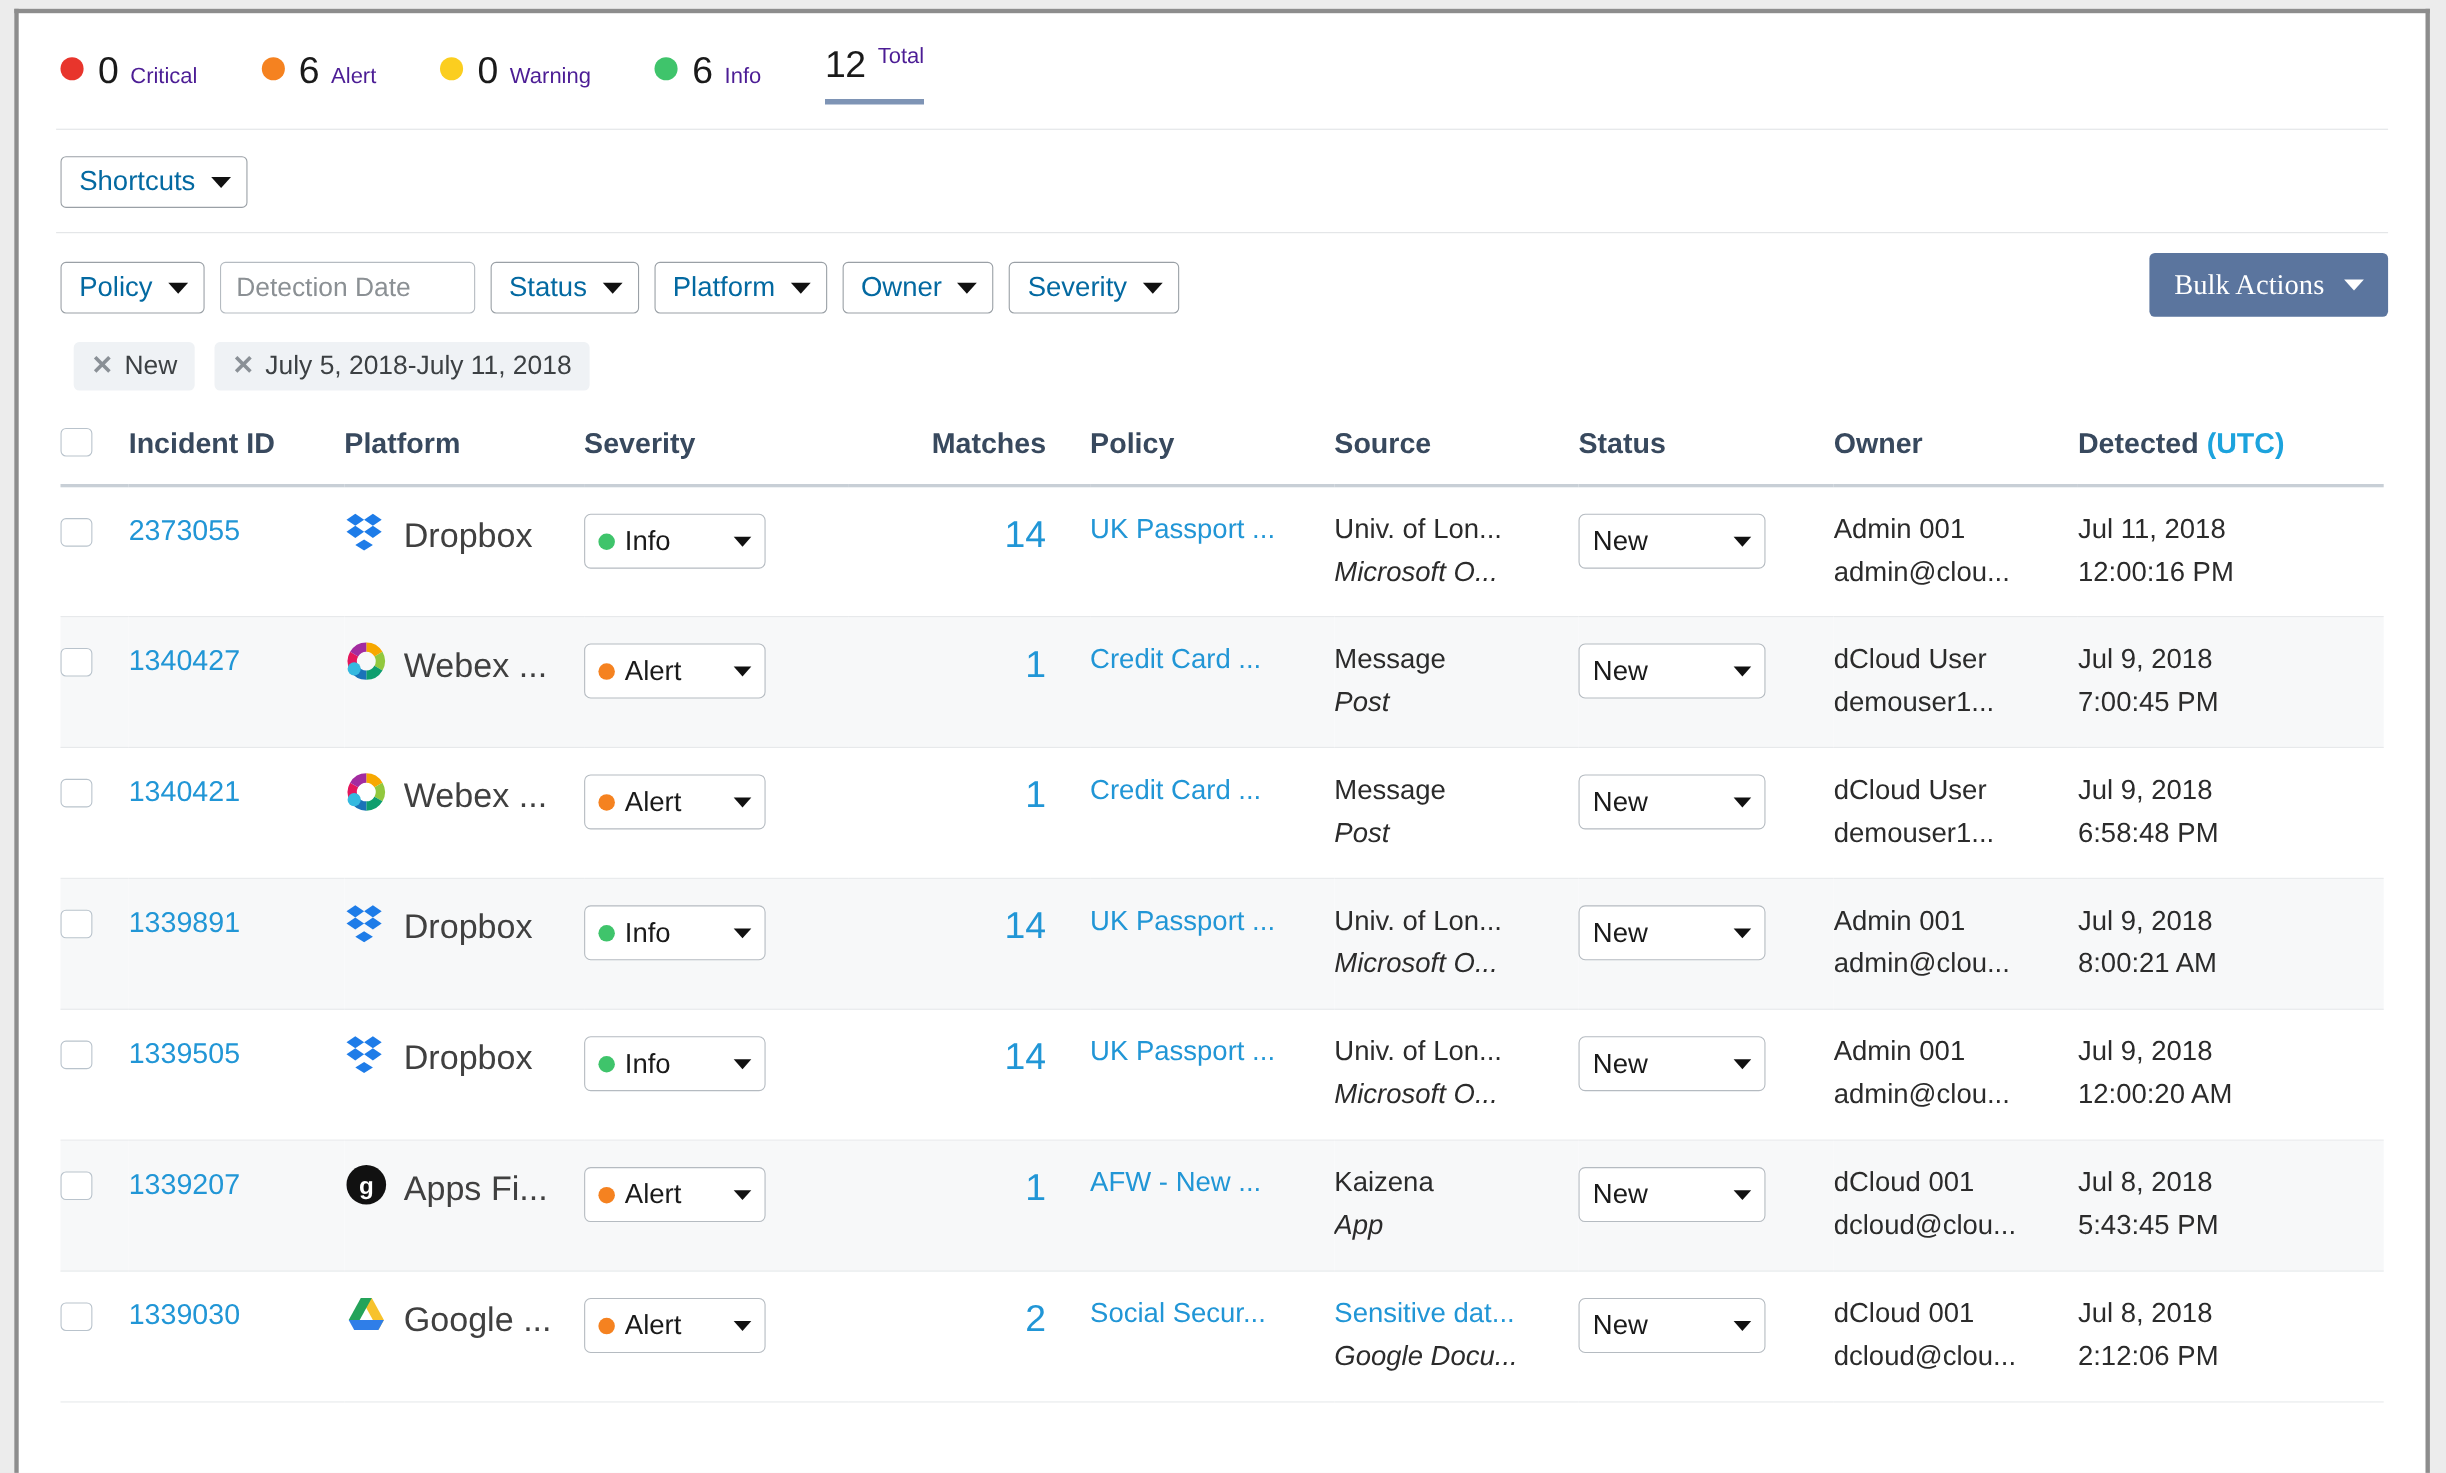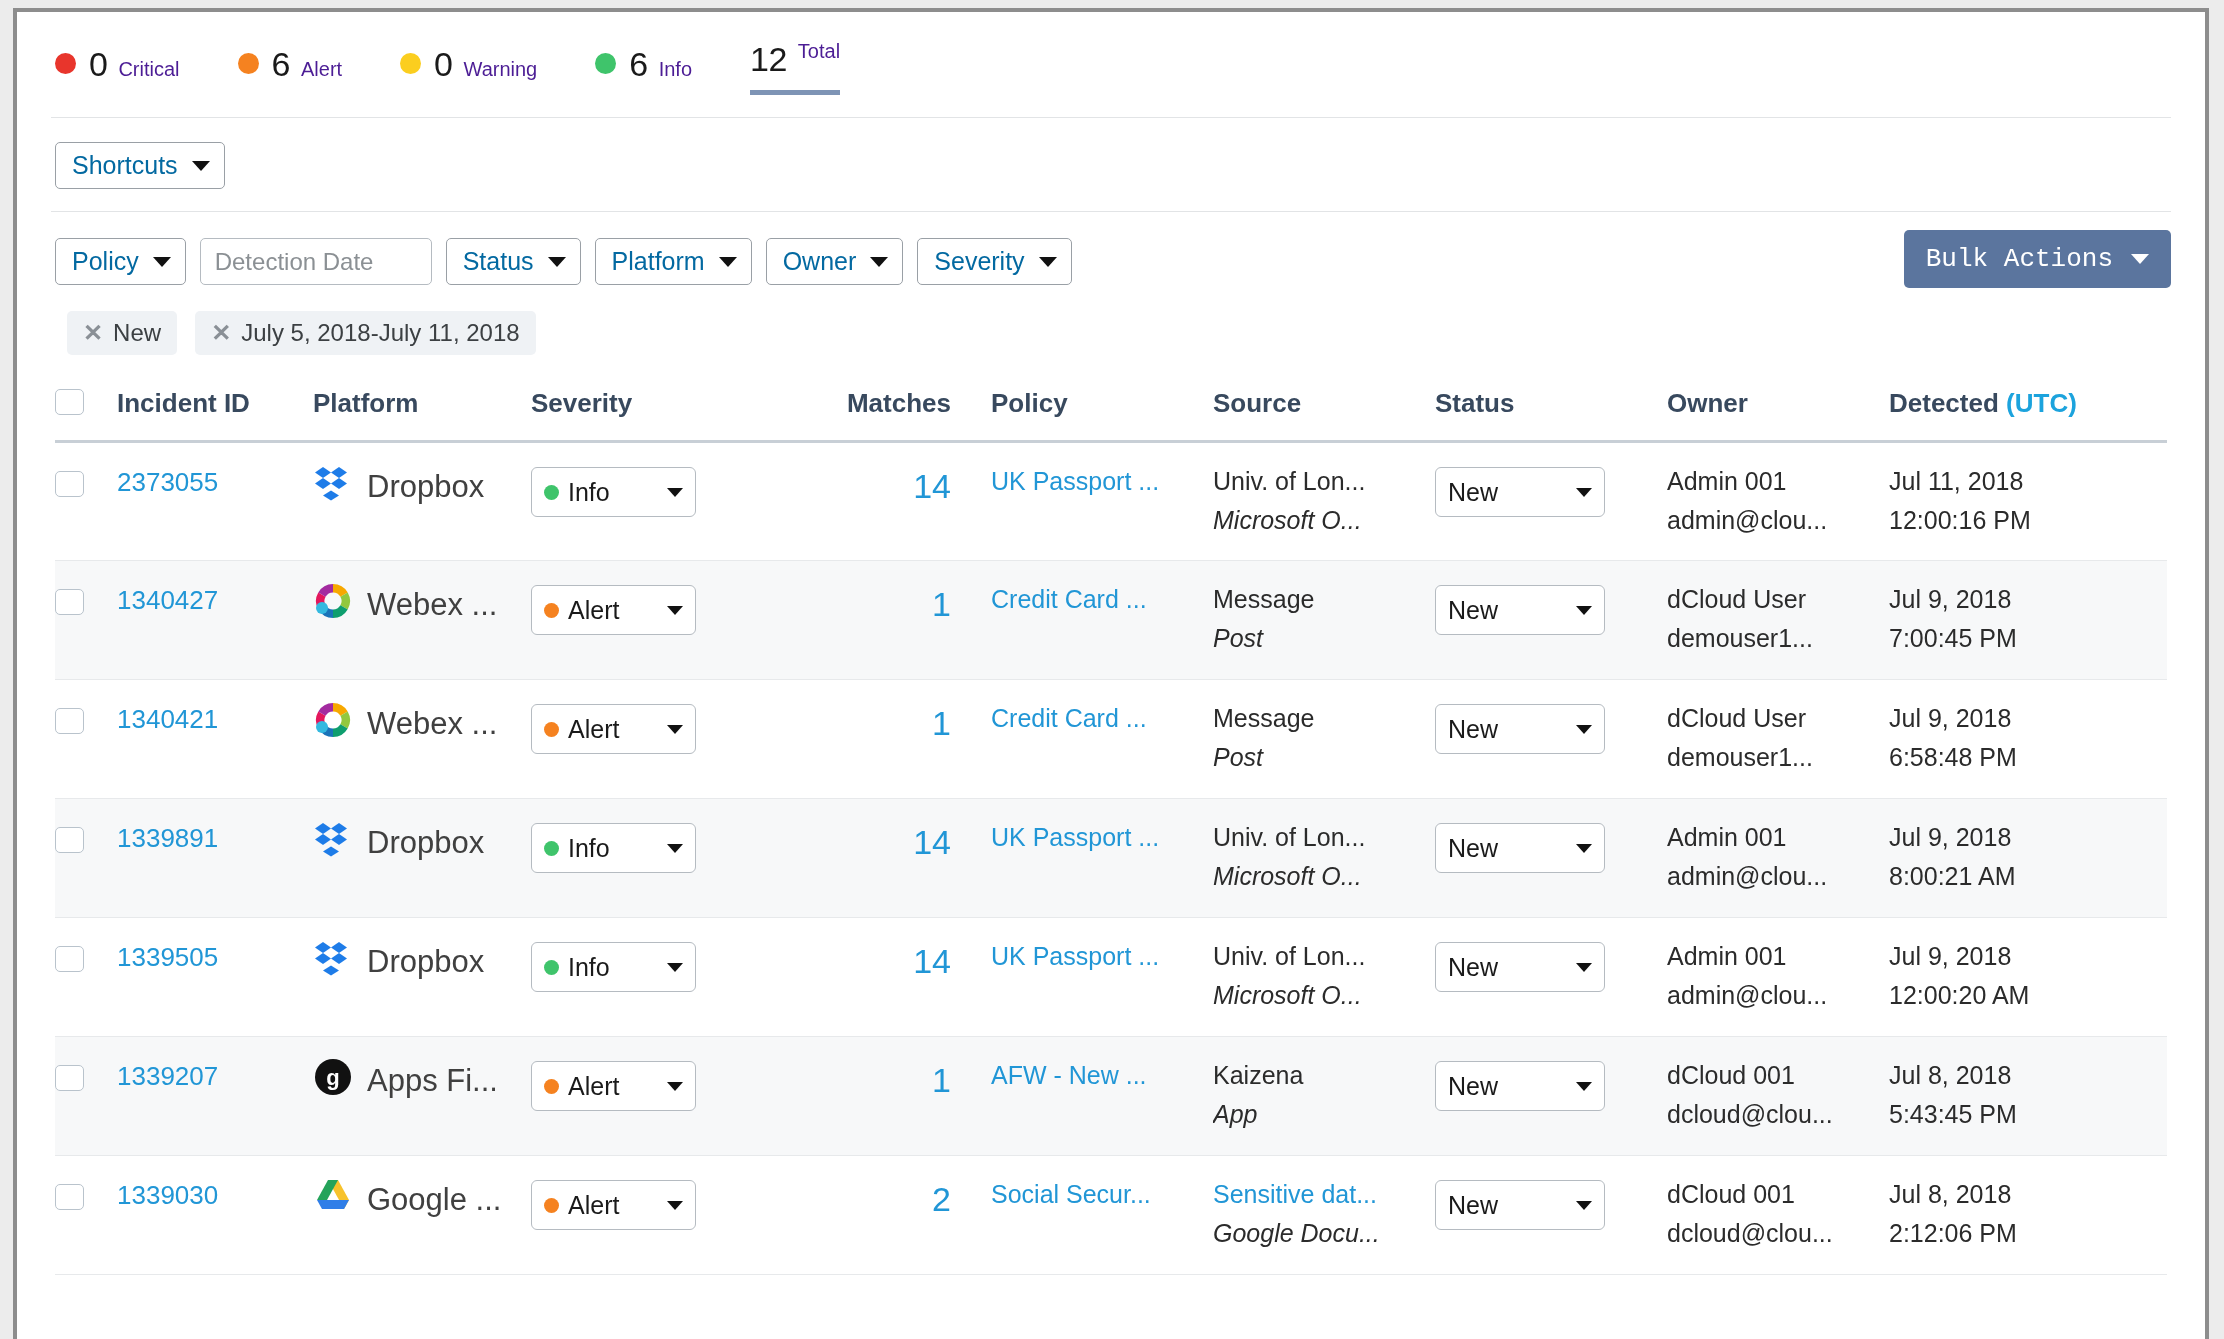--- a/index.html
+++ b/index.html
@@ -174,21 +174,21 @@
     background: #5b759e;
     color: #fff;
     border: none;
     border-radius: 5px;
     height: 58px;
     padding: 0 22px;
     font-size: 26px;
     display: inline-flex;
     align-items: center;
     cursor: pointer;
-    font-family: Liberation Mono, monospace;
+    font-family: Liberation Serif, serif;
   }
   .bulk-actions .caret { border-top-color: #fff; margin-left: 18px; }
 
   
   .chips-row {
     display: flex;
     align-items: center;
     padding: 4px 38px 16px 50px;
   }
   .chip {

